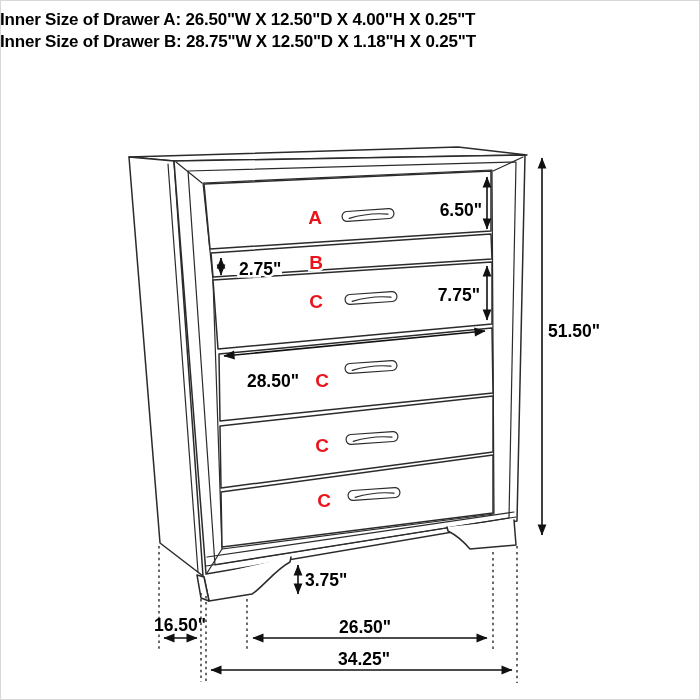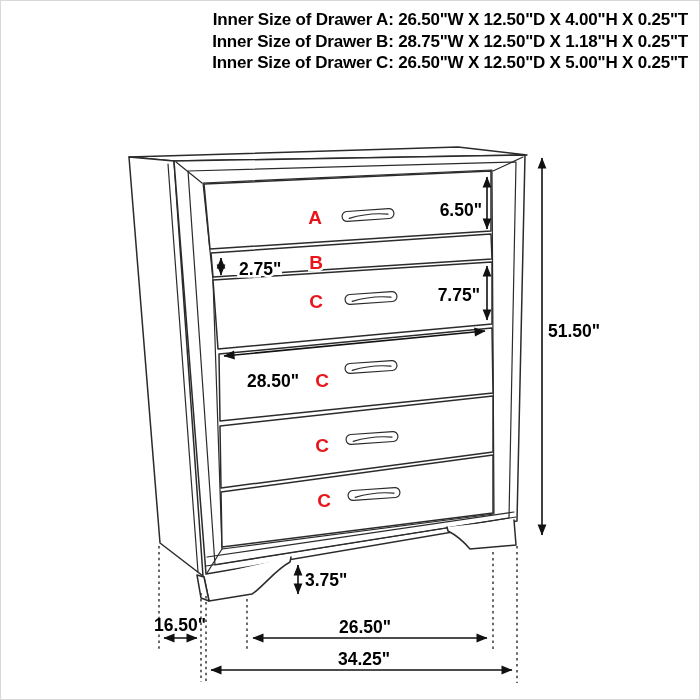--- a/index.html
+++ b/index.html
@@ -1,19 +1,19 @@
 <!DOCTYPE html>
 <html><head>
 <meta charset="utf-8">
 <style>
   html,body{margin:0;padding:0;background:#fff;}
   body{width:700px;height:700px;font-family:"Liberation Sans",sans-serif;}
   .sheet{position:relative;width:700px;height:700px;background:#fff;overflow:hidden;
          box-shadow:inset 0 0 0 1px #d8d8d8;}
-  .spec-header{position:absolute;top:9px;left:0;width:688px;text-align:right;
+  .spec-header{position:absolute;top:9px;left:0;width:688px;text-align:left;
                font-weight:bold;font-size:17px;line-height:21.5px;color:#000;
                letter-spacing:-0.2px;}
   .diagram-svg{position:absolute;left:0;top:0;}
   
   .ln{stroke:#2b2b2b;stroke-width:1.5;fill:none;stroke-linejoin:round;stroke-linecap:round;}
   .face{fill:#ffffff;}
   .thin{stroke-width:1.2;}
   .dim{stroke:#111;stroke-width:1.6;fill:none;}
   .ext{stroke:#2b2b2b;stroke-width:1.4;stroke-dasharray:2.5 3.4;fill:none;}
   .dimtxt{font-family:"Liberation Sans",sans-serif;font-weight:bold;font-size:17.5px;fill:#000;}
@@ -21,21 +21,20 @@
   .halo{paint-order:stroke;stroke:#ffffff;stroke-width:5px;}
 </style>
 </head>
 <body>
 
 <div class="sheet">
 
   <div class="spec-header">
     <div>Inner Size of Drawer A: 26.50"W X 12.50"D X 4.00"H X 0.25"T</div>
     <div>Inner Size of Drawer B: 28.75"W X 12.50"D X 1.18"H X 0.25"T</div>
-    <div>Inner Size of Drawer C: 26.50"W X 12.50"D X 5.00"H X 0.25"T</div>
   </div>
 
   <svg class="diagram-svg" width="700" height="700" viewBox="0 0 700 700" xmlns="http://www.w3.org/2000/svg">
     <defs>
       <marker id="arr" viewBox="0 0 12 10" markerWidth="12" markerHeight="10" refX="11" refY="5" orient="auto-start-reverse" markerUnits="userSpaceOnUse">
         <path d="M0.5,0.6 L11.6,5 L0.5,9.4 Z" fill="#111"></path>
       </marker>
       <pattern id="speckle" patternUnits="userSpaceOnUse" width="30" height="16">
         <rect width="30" height="16" fill="#ffffff"></rect>
         <circle cx="2" cy="3" r="1.4" fill="#2e2e2e"></circle>

